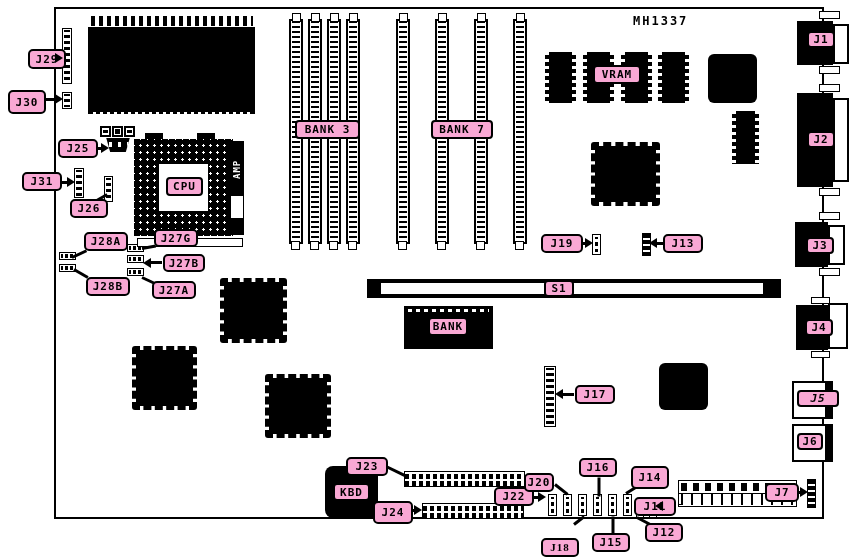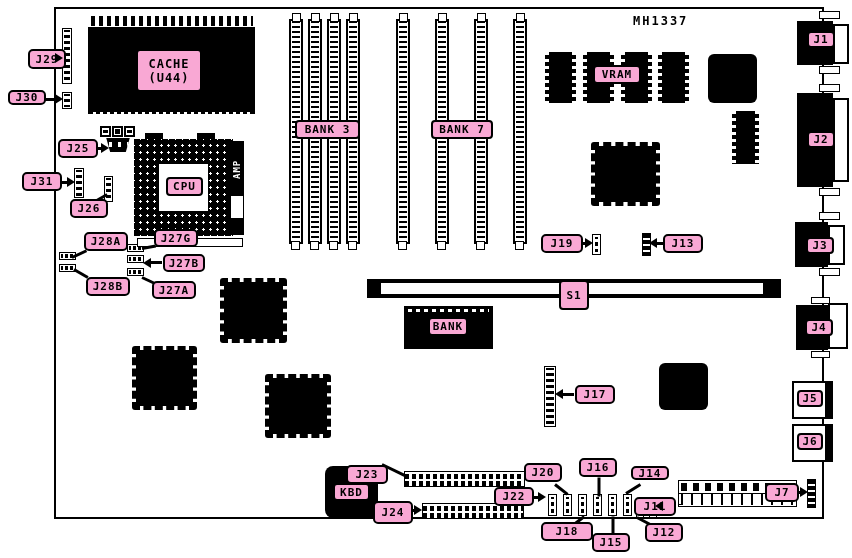--- a/index.html
+++ b/index.html
@@ -84,32 +84,28 @@
 <body>
 
 <div class="stage">
 
   <div class="a board"></div>
   <div class="a model" style="left:633px;top:14px;">MH1337</div>
 
   <div class="a pins-top" style="left:91px;top:16px;width:162px;height:10px;"></div>
   <div class="a chip" style="left:88px;top:27px;width:167px;height:87px;border-radius:0;"></div>
   <div class="a pins-bot" style="left:93px;top:112px;width:157px;height:7px;"></div>
-  <div class="a tag lbl2" style="left:136px;top:49px;width:66px;height:43px;">
-    <span>CACHE</span>
-    <span>(U44)</span>
-  </div>
 
   <div class="a vladder" style="left:62px;top:28px;width:10px;height:56px;"></div>
   <div class="a callout" style="left:8px;top:49px;width:38px;height:20px;margin-left:20px;">J29</div>
   <div class="a tail" style="left:44px;top:57px;width:14px;"></div>
   <div class="a ah ah-r" style="left:55px;top:53px;"></div>
 
   <div class="a vladder" style="left:62px;top:92px;width:10px;height:17px;"></div>
-  <div class="a callout" style="left:8px;top:90px;width:38px;height:15px;">J30</div>
+  <div class="a callout" style="left:8px;top:90px;width:38px;height:24px;">J30</div>
   <div class="a tail" style="left:44px;top:98px;width:14px;"></div>
   <div class="a ah ah-r" style="left:55px;top:94px;"></div>
 
   <div class="a sw" style="left:100px;top:126px;width:11px;height:11px;">
       <i></i>
     </div>
   <div class="a sw" style="left:112px;top:126px;width:11px;height:11px;">
       <i class="sq"></i>
     </div>
   <div class="a sw" style="left:124px;top:126px;width:11px;height:11px;">
@@ -184,74 +180,74 @@
   <div class="a callout" style="left:541px;top:234px;width:42px;height:19px;">J19</div>
   <div class="a tail" style="left:581px;top:242px;width:9px;"></div>
   <div class="a ah ah-r" style="left:585px;top:238px;"></div>
   <div class="a vjd" style="left:642px;top:233px;width:9px;height:23px;"></div>
   <div class="a callout" style="left:663px;top:234px;width:40px;height:19px;">J13</div>
   <div class="a tail" style="left:654px;top:242px;width:10px;"></div>
   <div class="a ah ah-l" style="left:649px;top:238px;"></div>
 
   <div class="a s1bar" style="left:367px;top:279px;width:414px;height:19px;"></div>
   <div class="a s1in" style="left:381px;top:283px;width:382px;height:11px;"></div>
-  <div class="a tag" style="left:559px;top:280px;width:30px;height:30px;">S1</div>
+  <div class="a tag" style="left:544px;top:280px;width:30px;height:17px;">S1</div>
 
   <div class="a biosrom" style="left:404px;top:306px;width:89px;height:43px;"></div>
   <div class="a biosdash" style="left:408px;top:309px;width:81px;height:3px;"></div>
   <div class="a tag" style="left:428px;top:317px;width:40px;height:19px;">BANK</div>
 
   <div class="a qfp" style="left:220px;top:278px;width:67px;height:65px;"></div>
   <div class="a qfp" style="left:132px;top:346px;width:65px;height:64px;"></div>
   <div class="a qfp" style="left:265px;top:374px;width:66px;height:64px;"></div>
   <div class="a chip" style="left:659px;top:363px;width:49px;height:47px;border-radius:6px;"></div>
 
   <div class="a vladder" style="left:544px;top:366px;width:12px;height:61px;"></div>
   <div class="a callout" style="left:575px;top:385px;width:40px;height:19px;">J17</div>
   <div class="a tail" style="left:560px;top:393px;width:14px;"></div>
   <div class="a ah ah-l" style="left:555px;top:389px;"></div>
 
   <div class="a kbdconn" style="left:325px;top:466px;width:53px;height:52px;"></div>
   <div class="a tag" style="left:333px;top:483px;width:37px;height:18px;">KBD</div>
 
   <div class="a pinheader" style="left:404px;top:471px;width:121px;height:16px;"></div>
-  <div class="a callout" style="left:346px;top:457px;width:42px;height:19px;margin-top:8px;">J23</div>
+  <div class="a callout" style="left:346px;top:457px;width:42px;height:19px;">J23</div>
   <div class="a tail" style="left:382px;top:463px;width:25px;transform:rotate(26deg);"></div>
 
   <div class="a pinheader" style="left:422px;top:503px;width:102px;height:16px;"></div>
   <div class="a callout" style="left:373px;top:501px;width:40px;height:23px;">J24</div>
   <div class="a tail" style="left:411px;top:509px;width:8px;"></div>
   <div class="a ah ah-r" style="left:414px;top:505px;"></div>
 
   <div class="a vjl" style="left:548px;top:494px;width:9px;height:22px;"></div>
   <div class="a vjl" style="left:563px;top:494px;width:9px;height:22px;"></div>
   <div class="a vjl" style="left:578px;top:494px;width:9px;height:22px;"></div>
   <div class="a vjl" style="left:593px;top:494px;width:9px;height:22px;"></div>
   <div class="a vjl" style="left:608px;top:494px;width:9px;height:22px;"></div>
   <div class="a vjl" style="left:623px;top:494px;width:9px;height:22px;"></div>
   <div class="a vjd" style="left:636px;top:498px;width:8px;height:21px;"></div>
   <div class="a vjd" style="left:649px;top:498px;width:8px;height:21px;"></div>
 
   <div class="a callout" style="left:494px;top:487px;width:40px;height:19px;">J22</div>
   <div class="a tail" style="left:532px;top:496px;width:10px;"></div>
   <div class="a ah ah-r" style="left:538px;top:492px;"></div>
 
-  <div class="a callout" style="left:524px;top:463px;width:38px;height:19px;">J20</div>
+  <div class="a callout" style="left:524px;top:473px;width:30px;height:19px;">J20</div>
   <div class="a tail" style="left:555px;top:483px;width:16px;transform:rotate(38deg);"></div>
 
-  <div class="a callout" style="left:541px;top:522px;width:52px;height:19px;">J18</div>
+  <div class="a callout" style="left:541px;top:538px;width:38px;height:19px;font-family:Liberation Serif, serif;">J18</div>
   <div class="a tail" style="left:574px;top:523px;width:13px;transform:rotate(-38deg);"></div>
 
   <div class="a callout" style="left:579px;top:458px;width:38px;height:19px;">J16</div>
   <div class="a tail" style="left:599px;top:476px;width:19px;transform:rotate(90deg);"></div>
 
   <div class="a callout" style="left:592px;top:533px;width:38px;height:19px;">J15</div>
   <div class="a tail" style="left:613px;top:515px;width:19px;transform:rotate(90deg);"></div>
 
-  <div class="a callout" style="left:631px;top:466px;width:38px;height:14px;">J14</div>
+  <div class="a callout" style="left:631px;top:466px;width:38px;height:23px;">J14</div>
   <div class="a tail" style="left:626px;top:492px;width:17px;transform:rotate(-32deg);"></div>
 
   <div class="a callout" style="left:645px;top:523px;width:38px;height:19px;">J12</div>
   <div class="a tail" style="left:637px;top:516px;width:15px;transform:rotate(28deg);"></div>
 
   <div class="a callout" style="left:634px;top:497px;width:42px;height:19px;">J11</div>
   <div class="a tail" style="left:661px;top:505px;width:9px;"></div>
   <div class="a ah ah-l" style="left:655px;top:501px;"></div>
 
   <div class="a j7conn" style="left:678px;top:480px;width:119px;height:27px;"></div>
@@ -278,18 +274,18 @@
   <div class="a ptab" style="left:819px;top:268px;width:21px;height:8px;"></div>
   <div class="a tag" style="left:806px;top:237px;width:28px;height:17px;">J3</div>
 
   <div class="a ptab" style="left:811px;top:297px;width:19px;height:7px;"></div>
   <div class="a pshell" style="left:828px;top:303px;width:20px;height:46px;"></div>
   <div class="a pblock" style="left:796px;top:305px;width:32px;height:45px;"></div>
   <div class="a ptab" style="left:811px;top:351px;width:19px;height:7px;"></div>
   <div class="a tag" style="left:805px;top:319px;width:28px;height:17px;">J4</div>
 
   <div class="a pshell" style="left:792px;top:381px;width:41px;height:38px;border-right-width:8px;"></div>
-  <div class="a tag" style="left:797px;top:390px;width:26px;height:17px;">J5</div>
+  <div class="a tag" style="left:797px;top:390px;width:42px;height:17px;font-style:italic;">J5</div>
 
   <div class="a pshell" style="left:792px;top:424px;width:41px;height:38px;border-right-width:8px;"></div>
   <div class="a tag" style="left:797px;top:433px;width:26px;height:17px;">J6</div>
 
 </div>
 
 </body></html>

